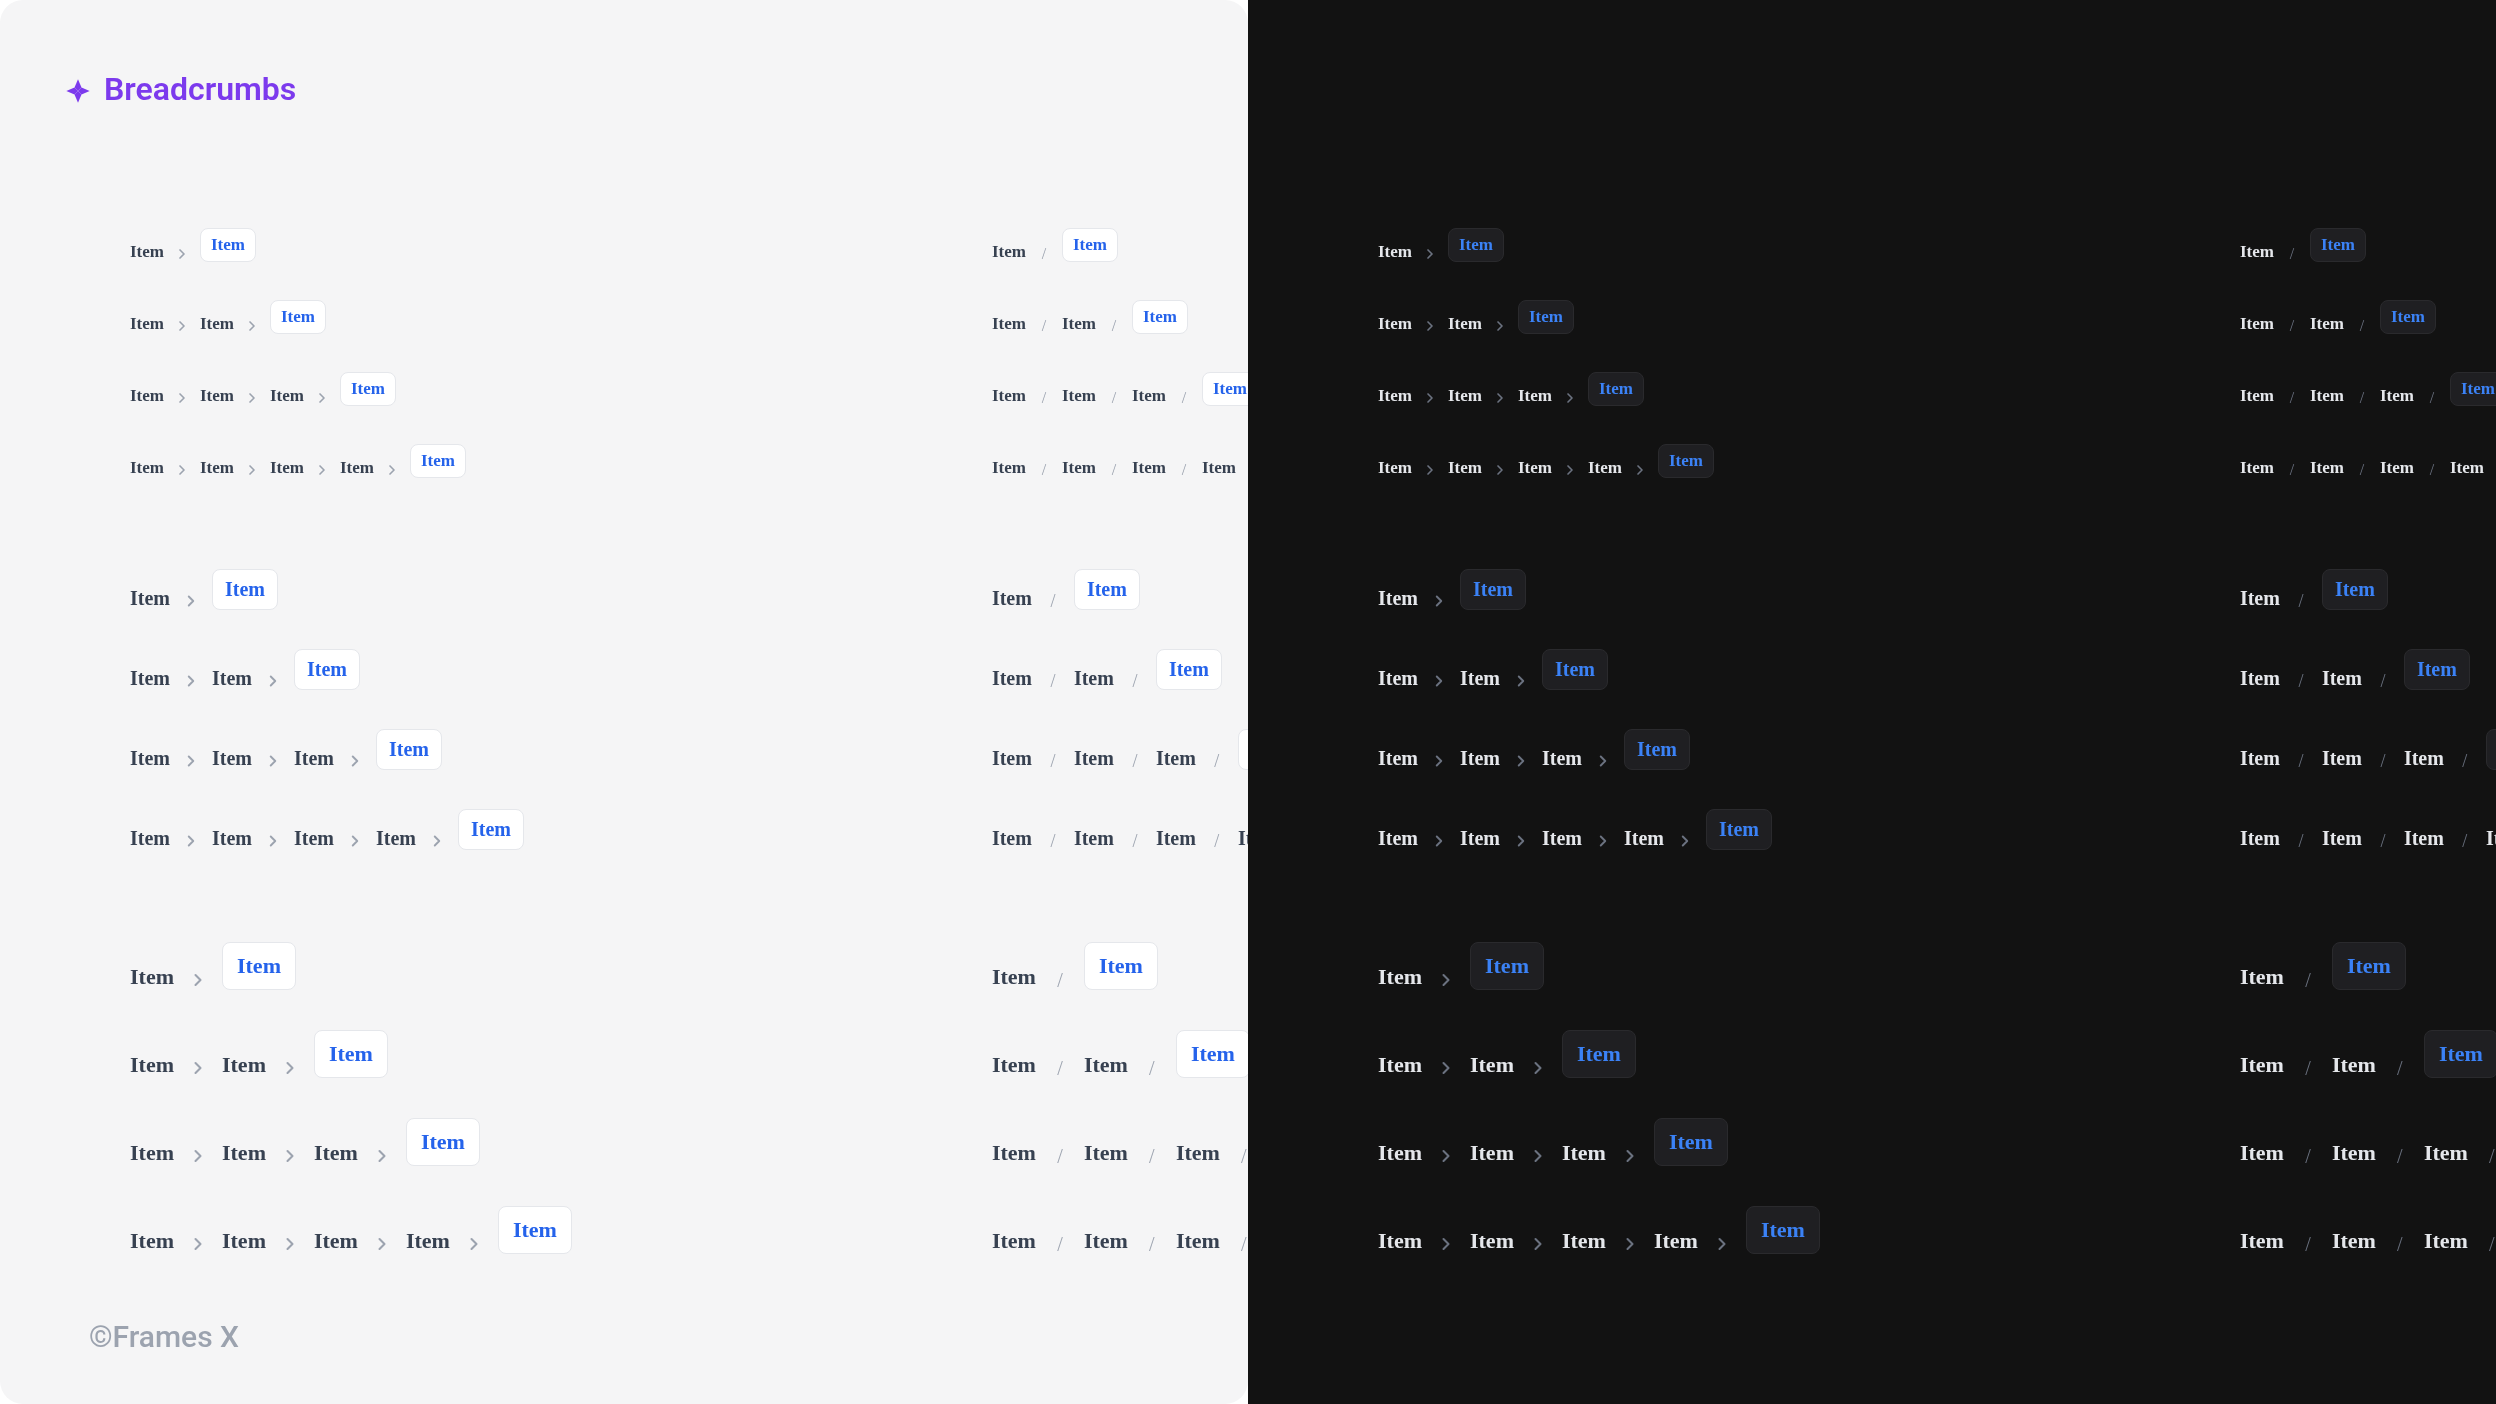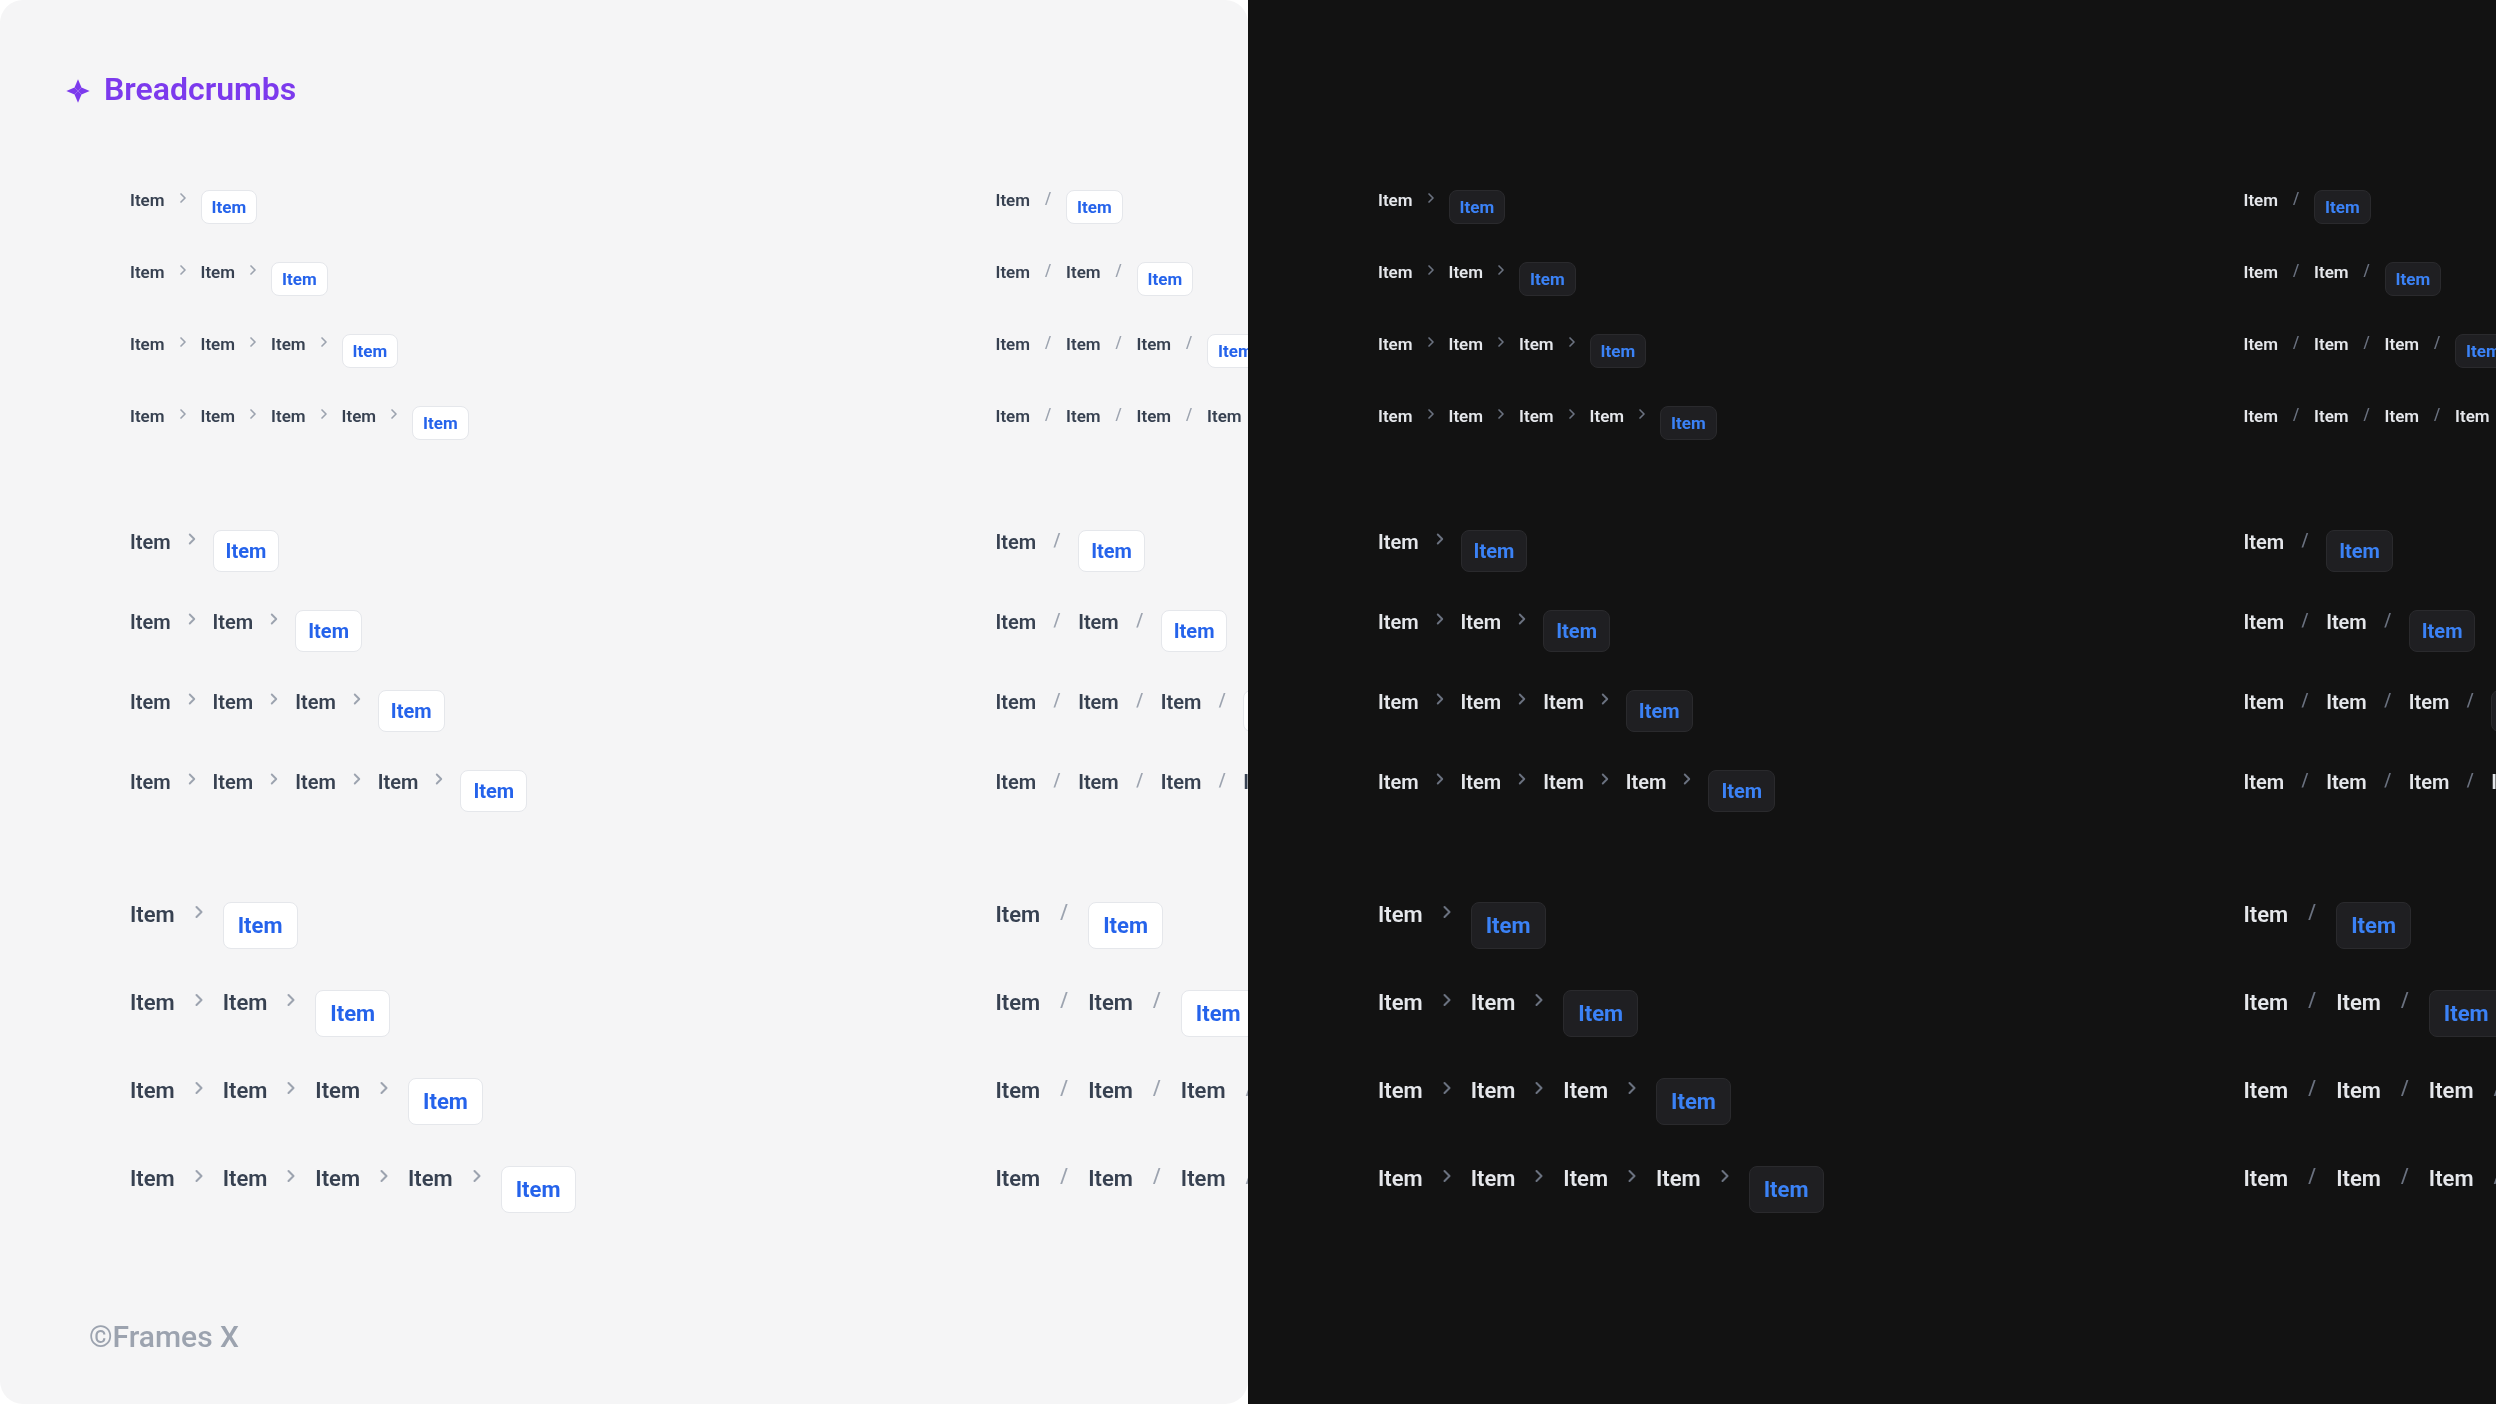--- a/index.html
+++ b/index.html
@@ -80,22 +80,23 @@
     display: flex;
     flex-direction: column;
   }
   .sz-sm .row { height: 72px; }
   .sz-md .row { height: 80px; }
   .sz-lg .row { height: 88px; }
   .group + .group { margin-top: 52px; }
 
   .row {
     display: flex;
-    align-items: flex-start;
+    align-items: flex-end;
     gap: 10px;
+    font-family: Liberation Serif, serif;
   }
   .sz-md .row { gap: 12px; }
   .sz-lg .row { gap: 14px; }
 
   .crumb {
     font-weight: 600;
     white-space: nowrap;
   }
   .sz-sm .crumb { font-size: 17px; }
   .sz-md .crumb { font-size: 20px; }

